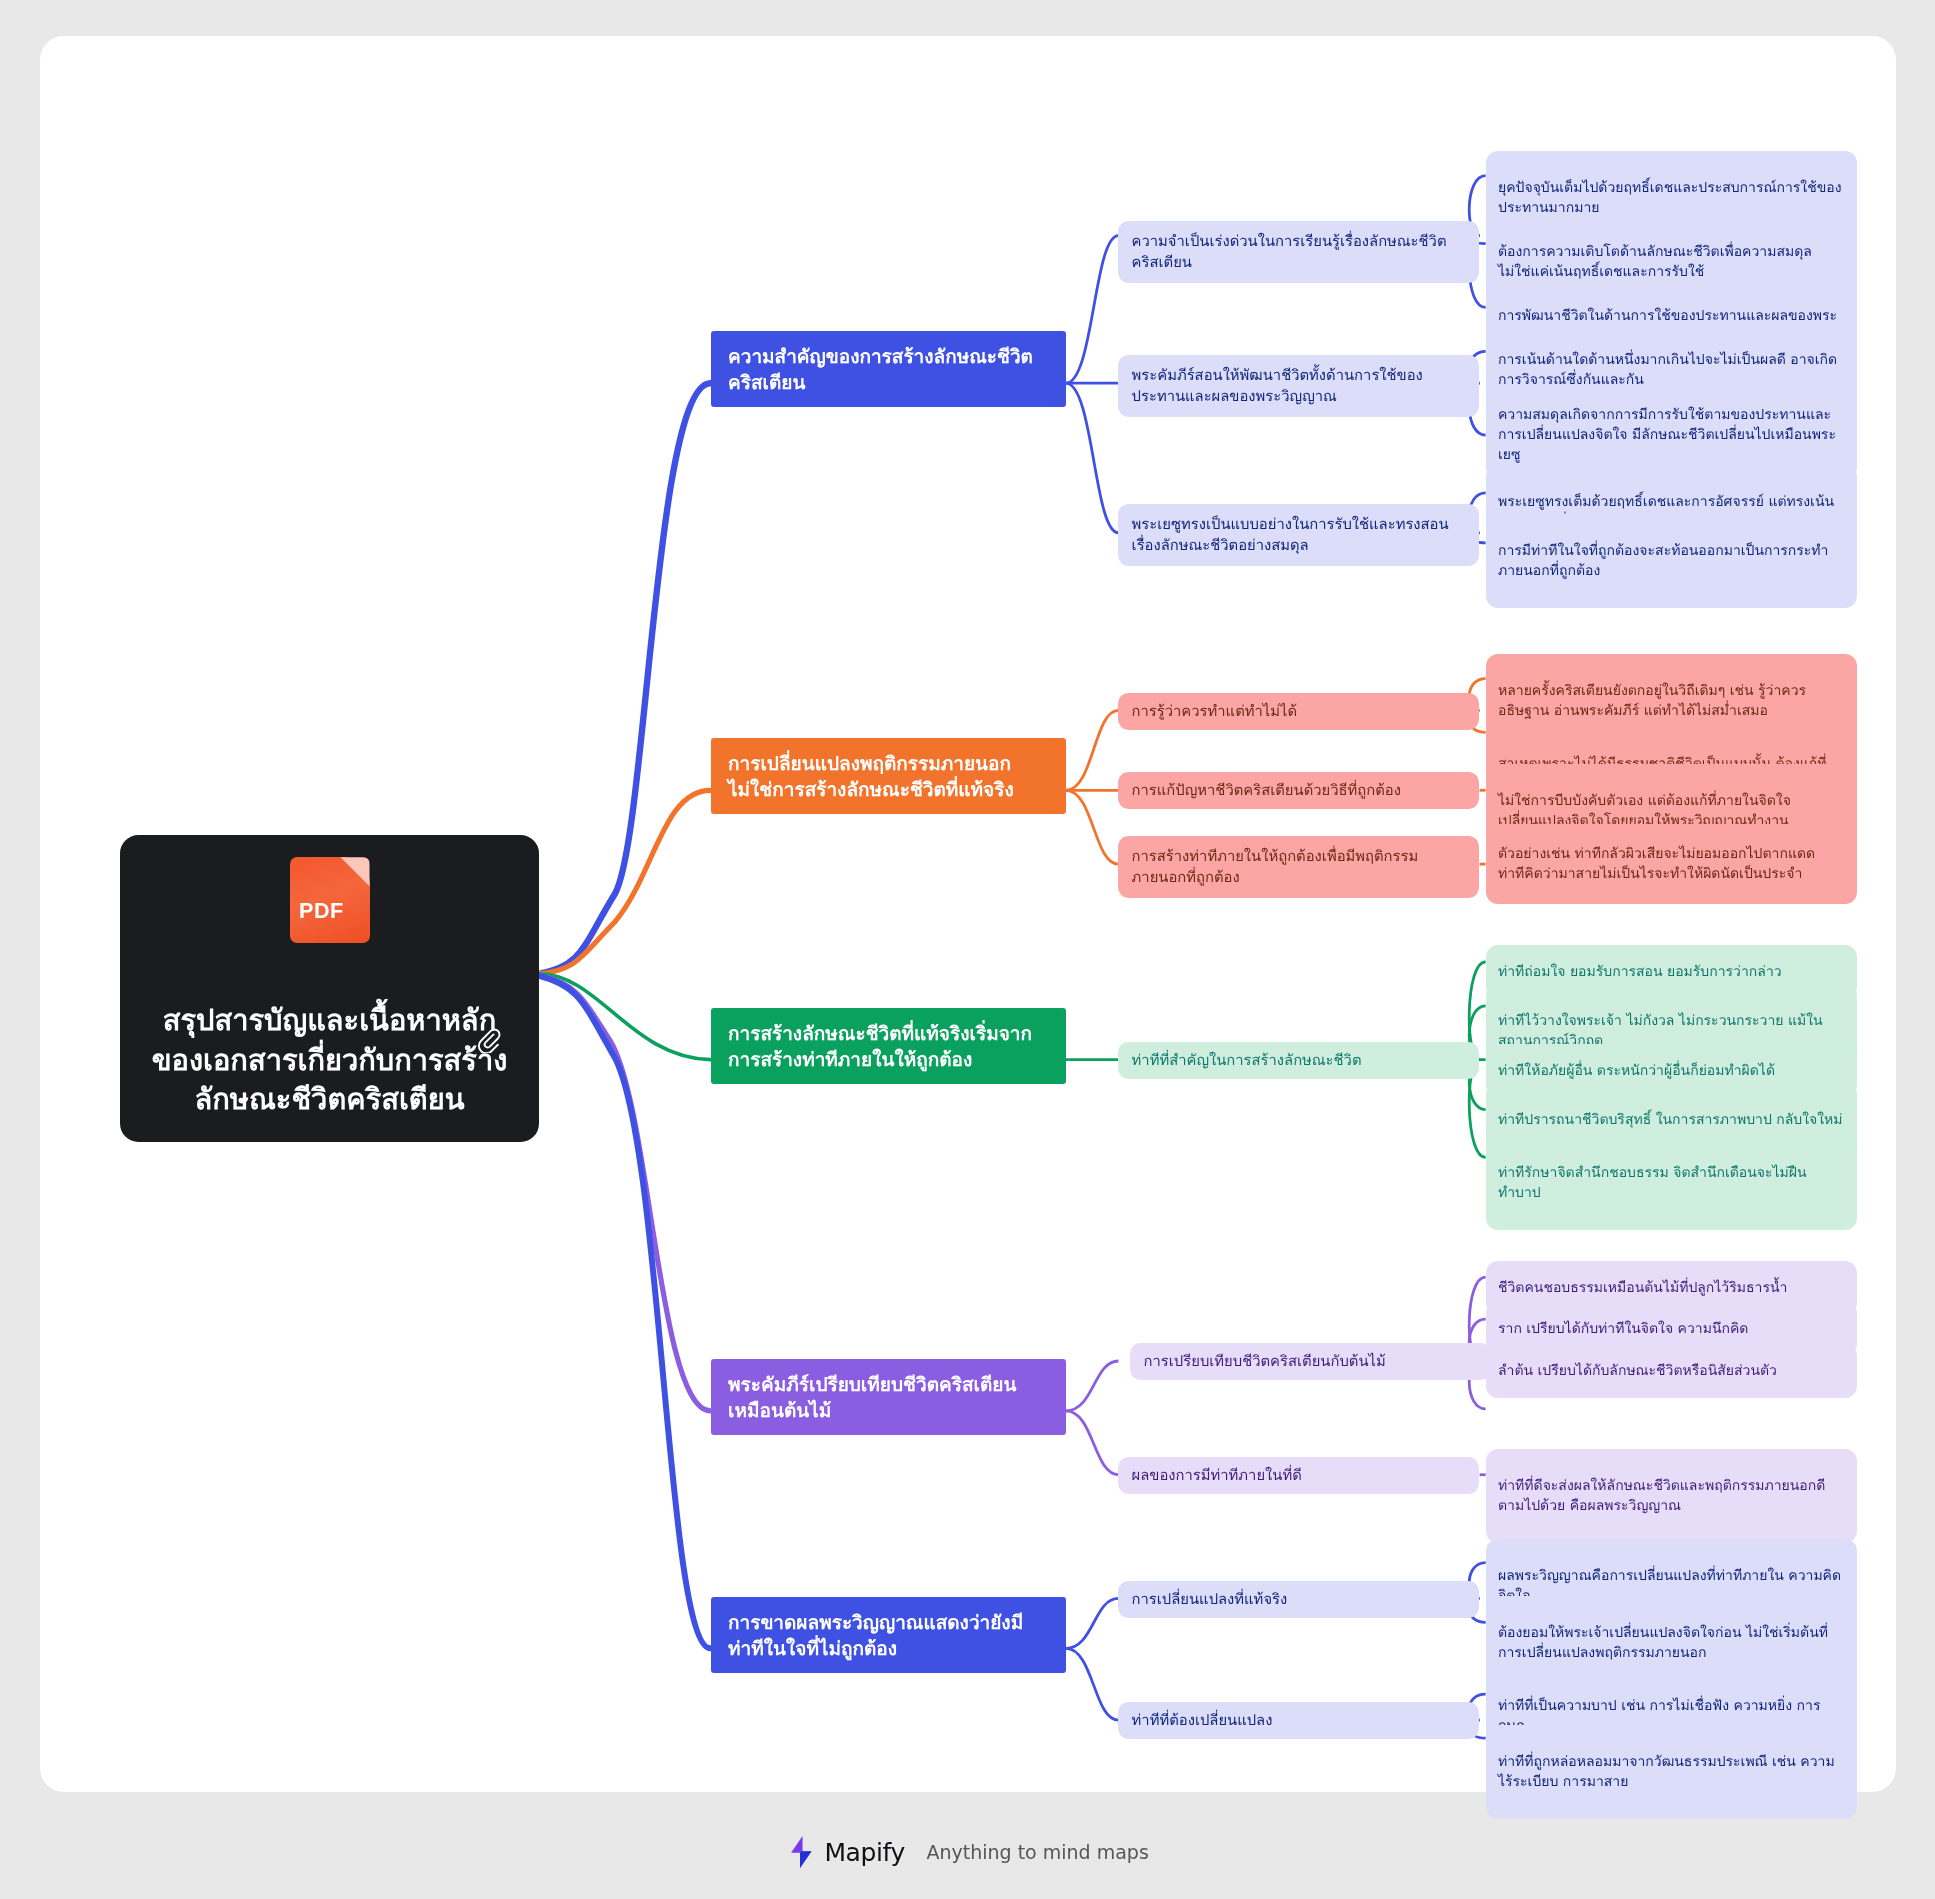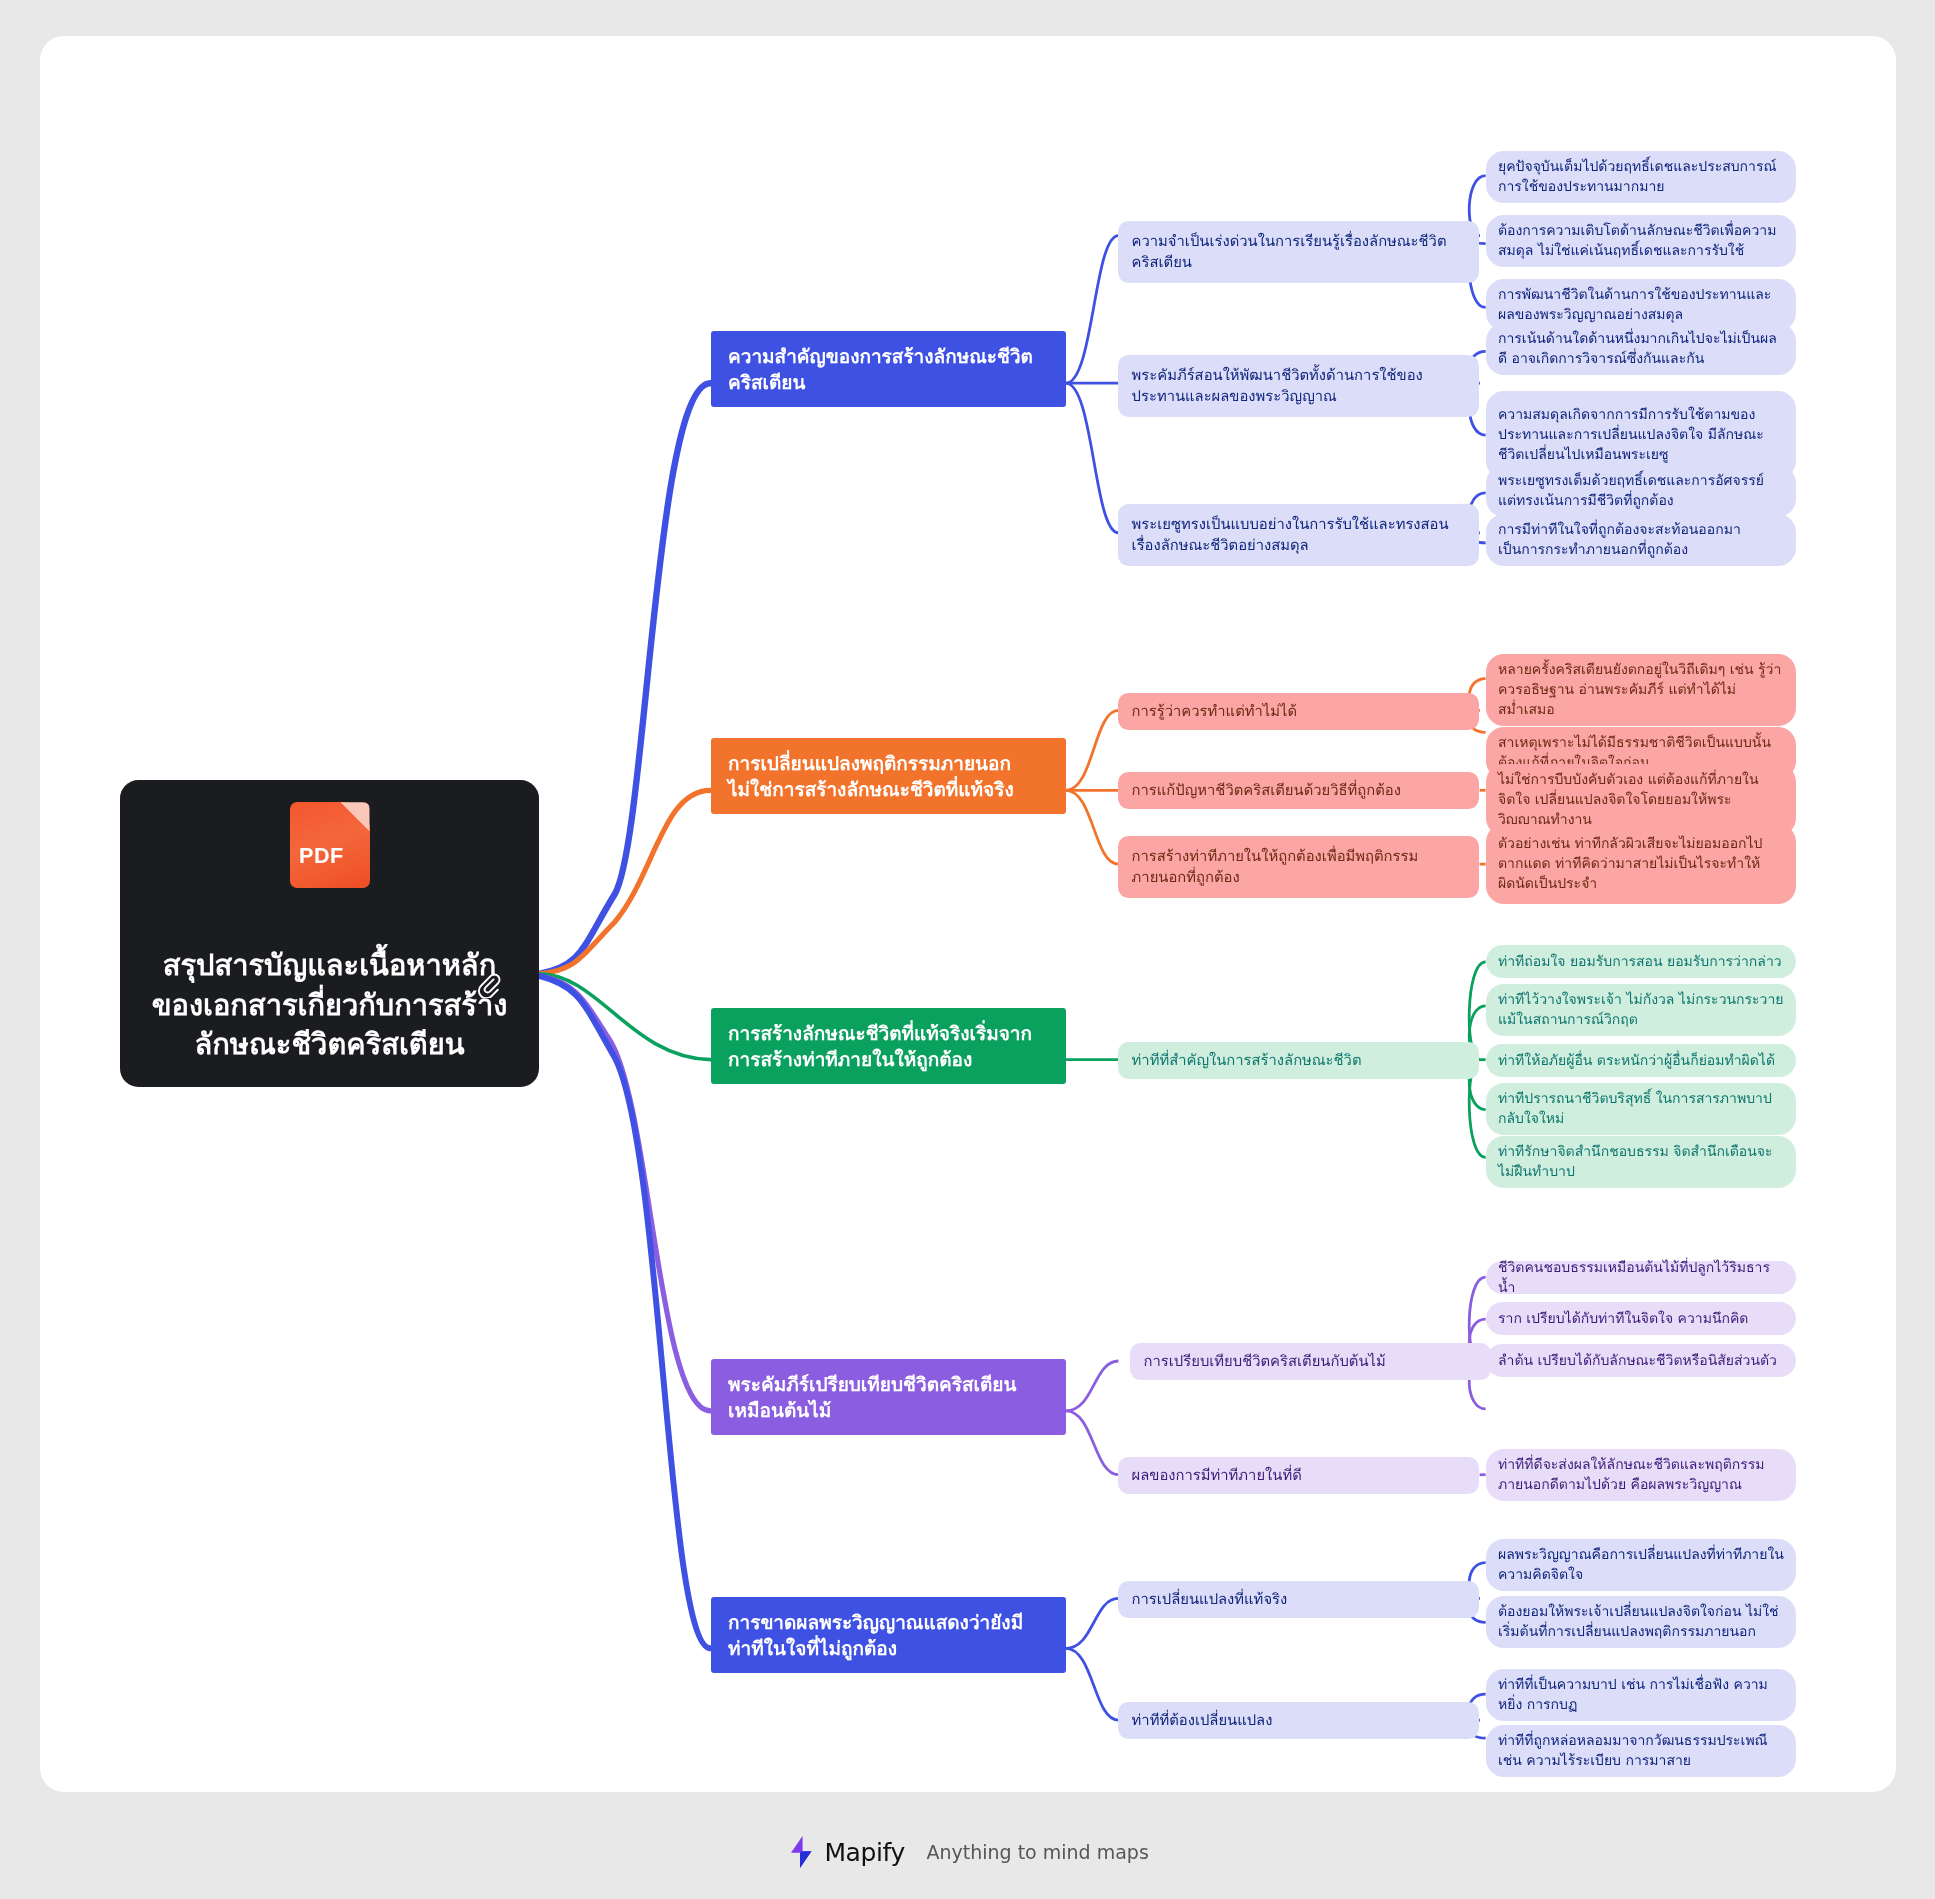--- a/index.html
+++ b/index.html
@@ -22,21 +22,21 @@
     pointer-events: none;
   }
   .node {
     position: absolute;
     display: flex;
     align-items: center;
     border-radius: 3px;
   }
   
   #root-node {
-    left: 80px; top: 744px;
+    left: 80px; top: 799px;
     width: 419px; height: 307px;
     background: #1b1c20;
     border-radius: 18.4px;
     flex-direction: column;
     justify-content: center;
     padding: 16px 24px;
     gap: 35px;
   }
   #pdf-icon {
     width: 80px; height: 86px;
@@ -90,24 +90,24 @@
     line-height: 1.4;
     padding: 10.4px 13.6px;
     left: 1078px;
     width: 361px;
     border-radius: 10.4px;
   }
   
   .lvl3 {
     font-size: 14px;
     line-height: 1.42;
-    padding: 6px 12px;
+    padding: 27px 12px;
     left: 1446px;
-    width: 310px;
-    border-radius: 18px;
+    width: 371px;
+    border-radius: 12px;
   }
   
   .c-blue   { background: #3f51e3; }
   .c-blue-l { background: #dcdef9; color: #10257c; }
   .c-orange { background: #f2732b; }
   .c-orange-l { background: #fca5a5; color: #6b2a12; }
   .c-green  { background: #0aa05e; }
   .c-green-l { background: #cfeede; color: #0f766e; }
   .c-purple { background: #8b5de0; }
   .c-purple-l { background: #e8ddf9; color: #3c1b78; }

